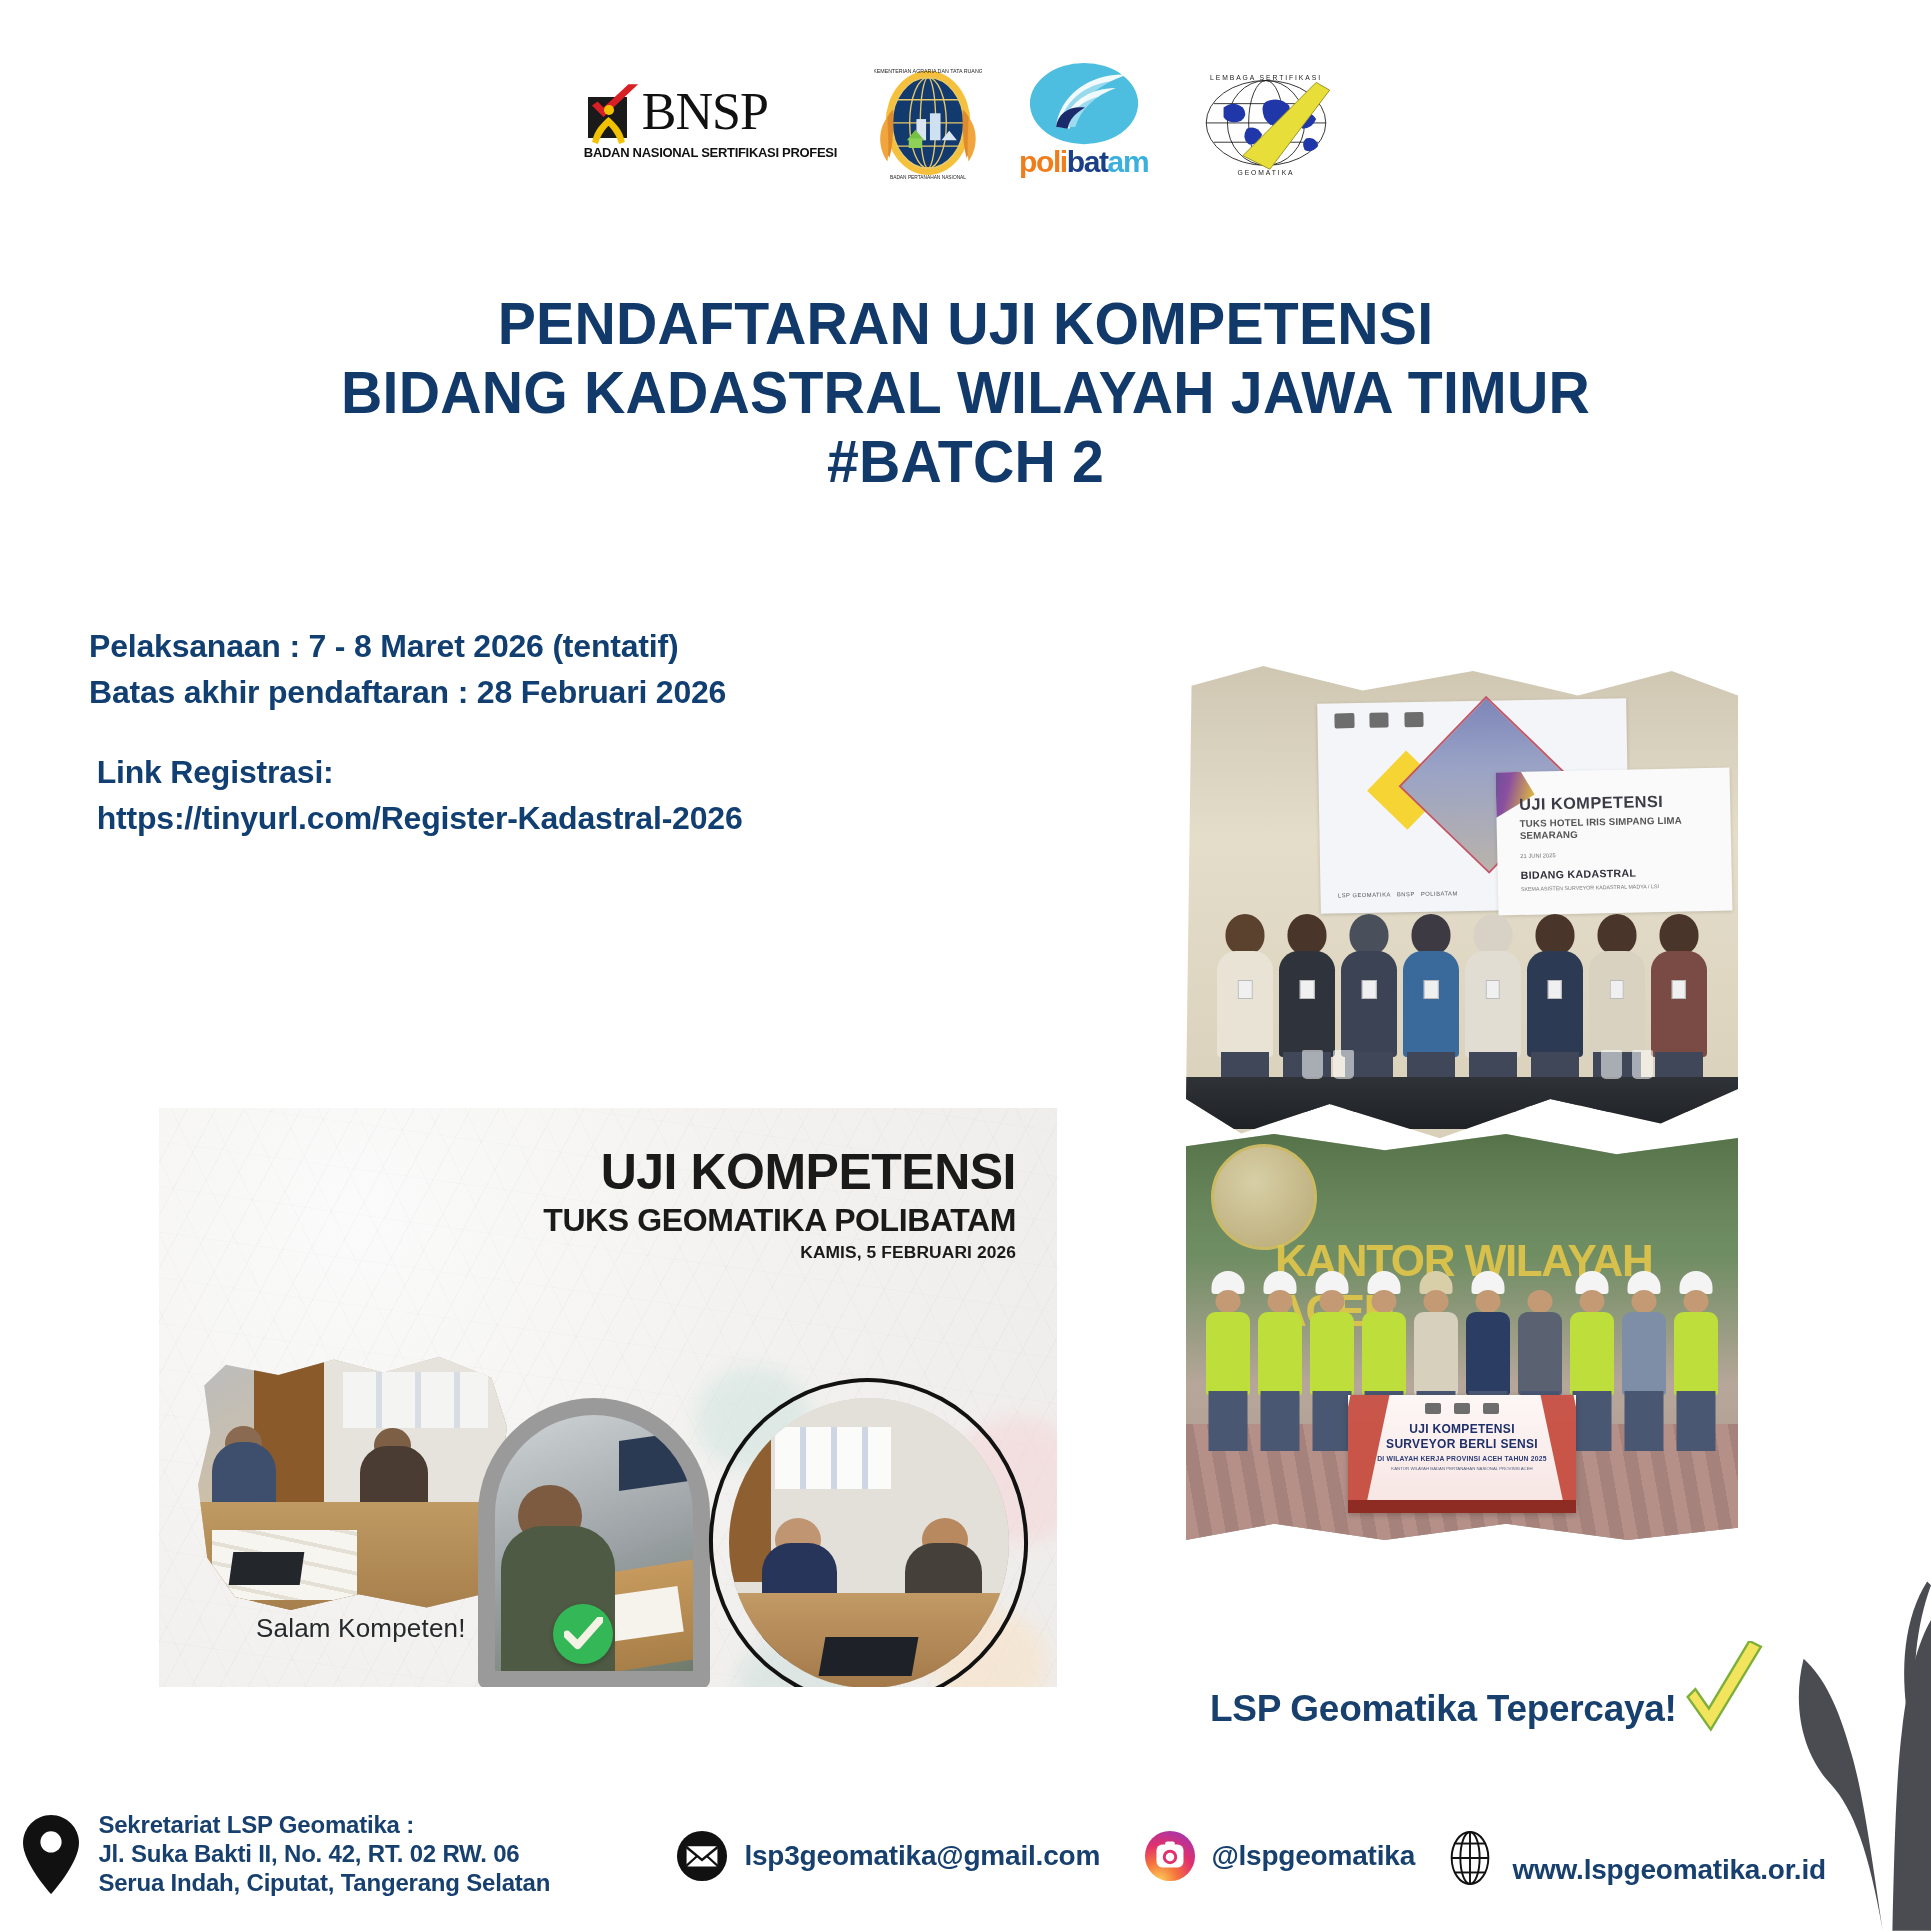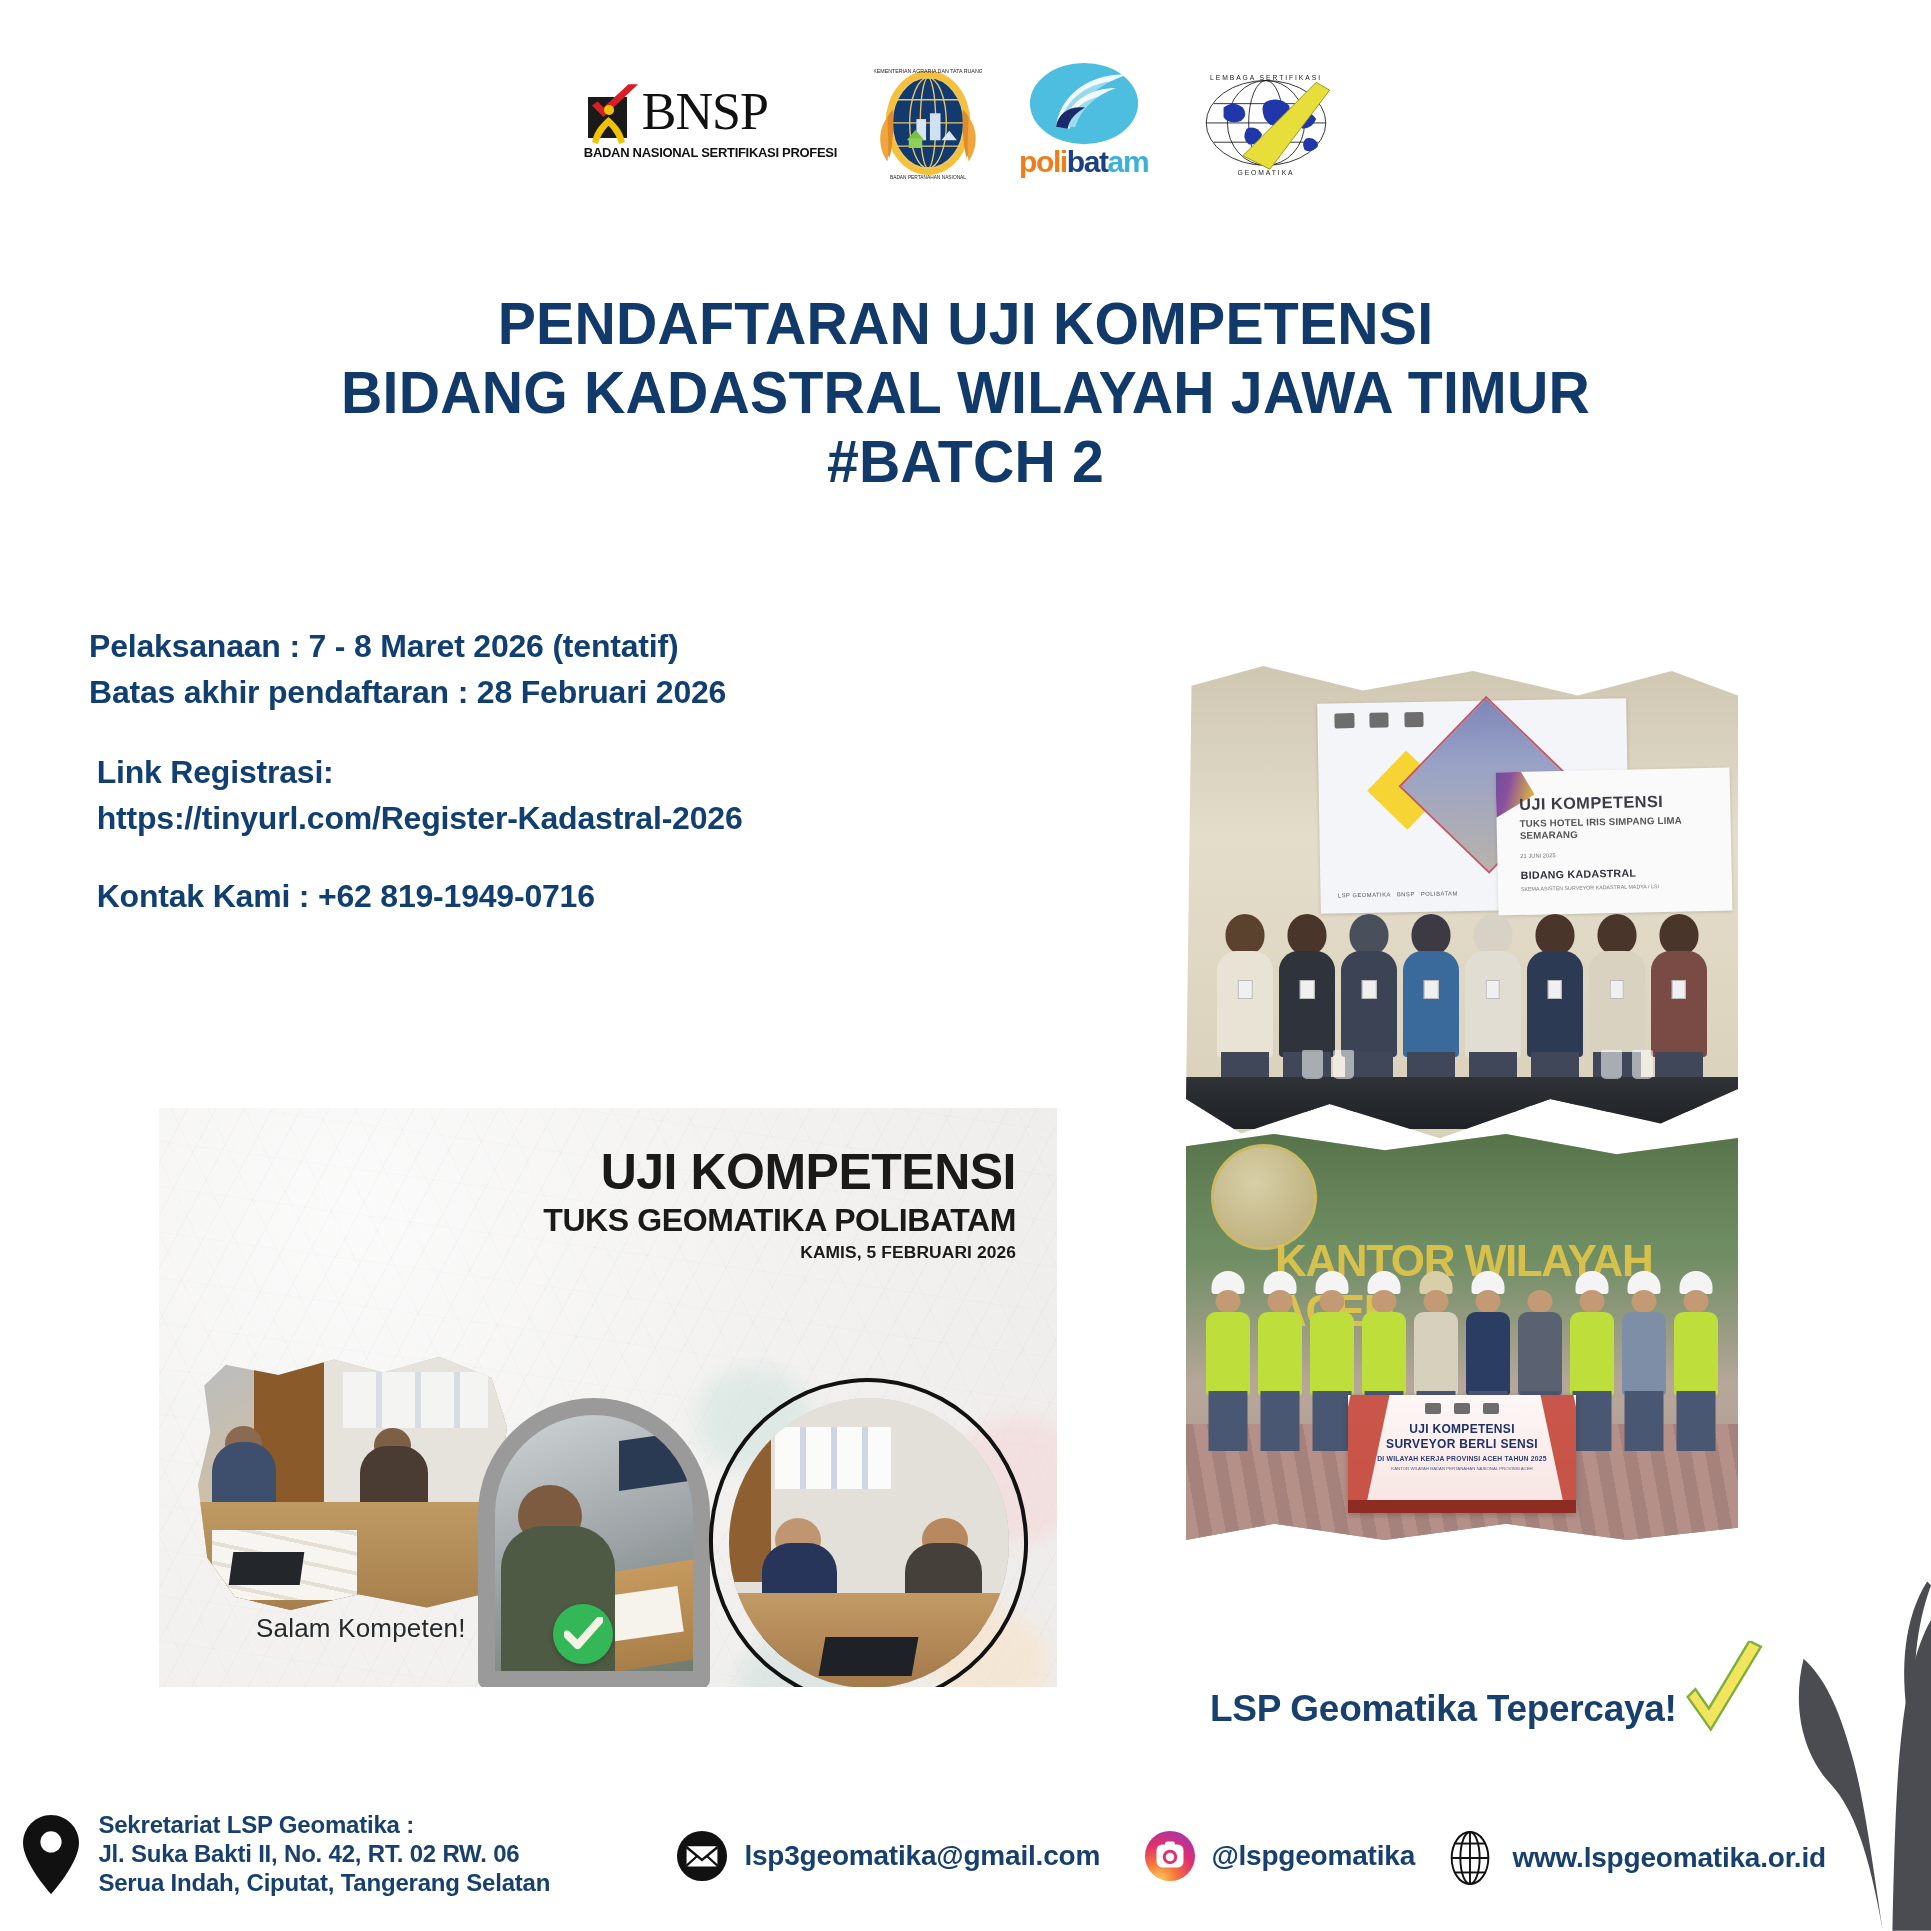--- a/index.html
+++ b/index.html
@@ -359,21 +359,21 @@
   .f-item { display: flex; align-items: center; }
   .f-icon { flex: 0 0 auto; display: flex; align-items: center; justify-content: center; }
   .f-text { color: #17406f; font-weight: 700; letter-spacing: -0.2px; }
 
   .f-addr { position: absolute; left: 21px; top: 25px; display: flex; align-items: center; gap: 17.4px; }
   .f-addr .f-text { font-size: 24px; line-height: 1.2; white-space: nowrap; }
   .f-mail { position: absolute; left: 676px; top: 44px; display: flex; align-items: center; gap: 16.4px; }
   .f-mail .f-text { font-size: 28px; white-space: nowrap; }
   .f-ig   { position: absolute; left: 1144px; top: 44px; display: flex; align-items: center; gap: 15.4px; }
   .f-ig .f-text { font-size: 28px; white-space: nowrap; }
-  .f-web  { position: absolute; left: 1443px; top: 44px; display: flex; align-items: center; gap: 15.4px; }
+  .f-web  { position: absolute; left: 1443px; top: 44px; display: flex; align-items: flex-end; gap: 15.4px; }
   .f-web .f-text { font-size: 28px; white-space: nowrap; }
 </style>
 </head>
 <body>
 
 <div id="poster">
 
   <div class="logo-bar">
 
     <div class="logo-slot bnsp">
@@ -459,21 +459,20 @@
     <span class="line">#BATCH 2</span>
   </div>
 
   <div class="info-block">
     <div class="row">Pelaksanaan : 7 - 8 Maret 2026 (tentatif)</div>
     <div class="row">Batas akhir pendaftaran : 28 Februari 2026</div>
     <div class="info-gap"></div>
     <div class="row indent">Link Registrasi:</div>
     <div class="row indent">https://tinyurl.com/Register-Kadastral-2026</div>
     <div class="info-gap2"></div>
-    <div class="row indent">Kontak Kami : +62 819-1949-0716</div>
   </div>
 
   <div class="card-left">
     <div class="paper-tex"></div>
 
     <div class="card-head">
       <div class="hl1">UJI KOMPETENSI</div>
       <div class="hl2">TUKS GEOMATIKA POLIBATAM</div>
       <div class="hl3">KAMIS, 5 FEBRUARI 2026</div>
     </div>

